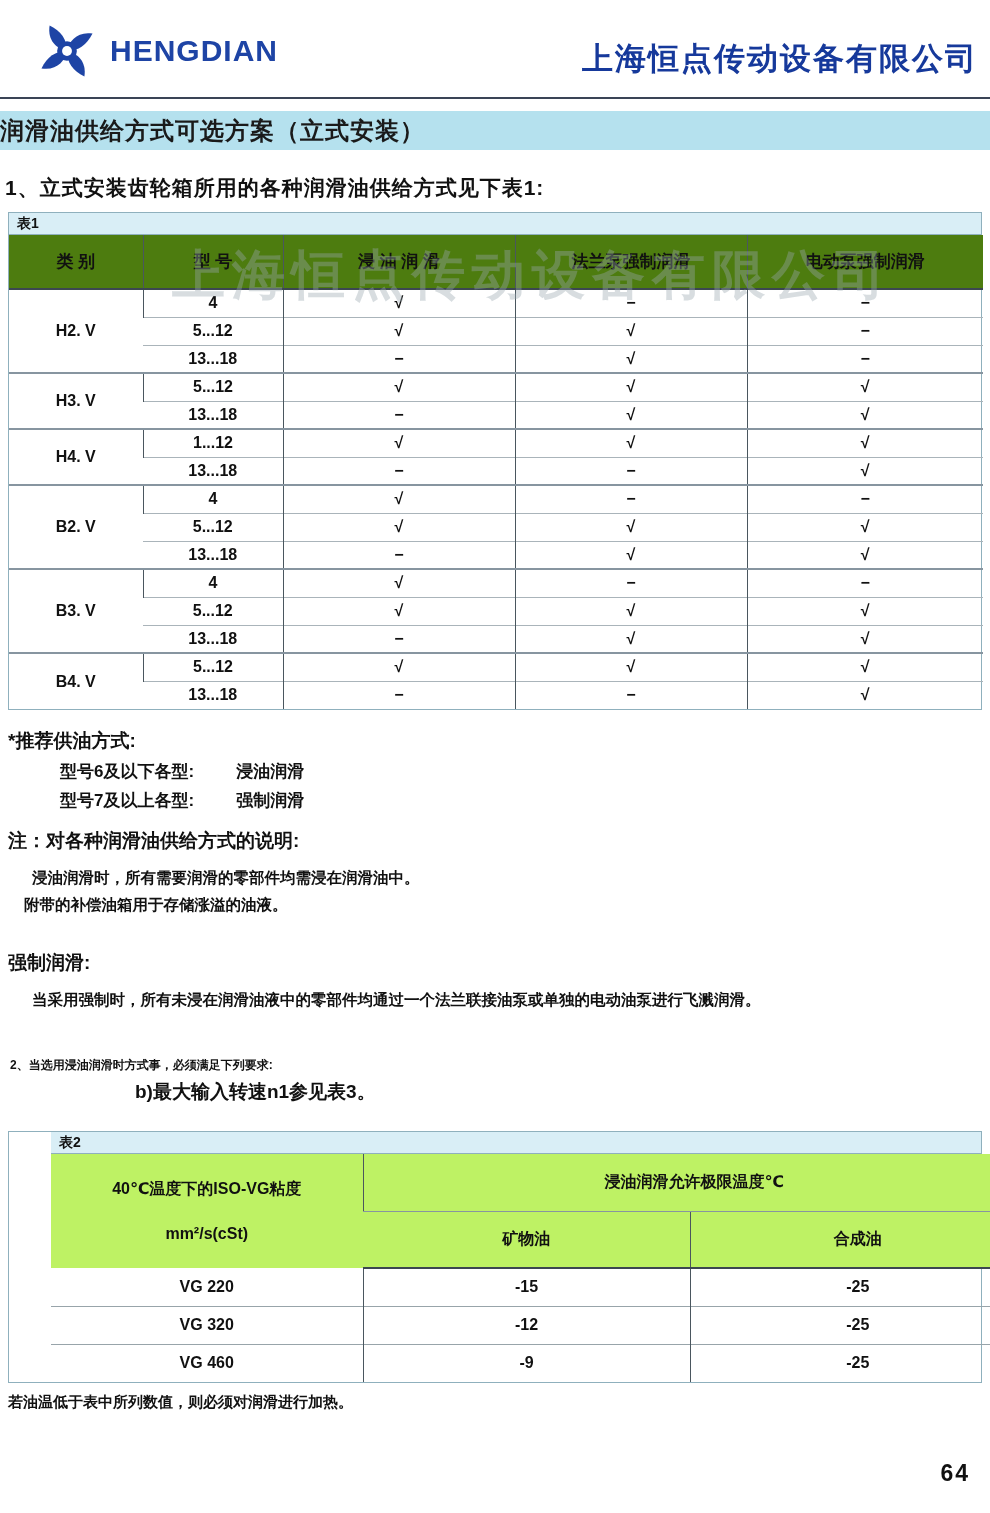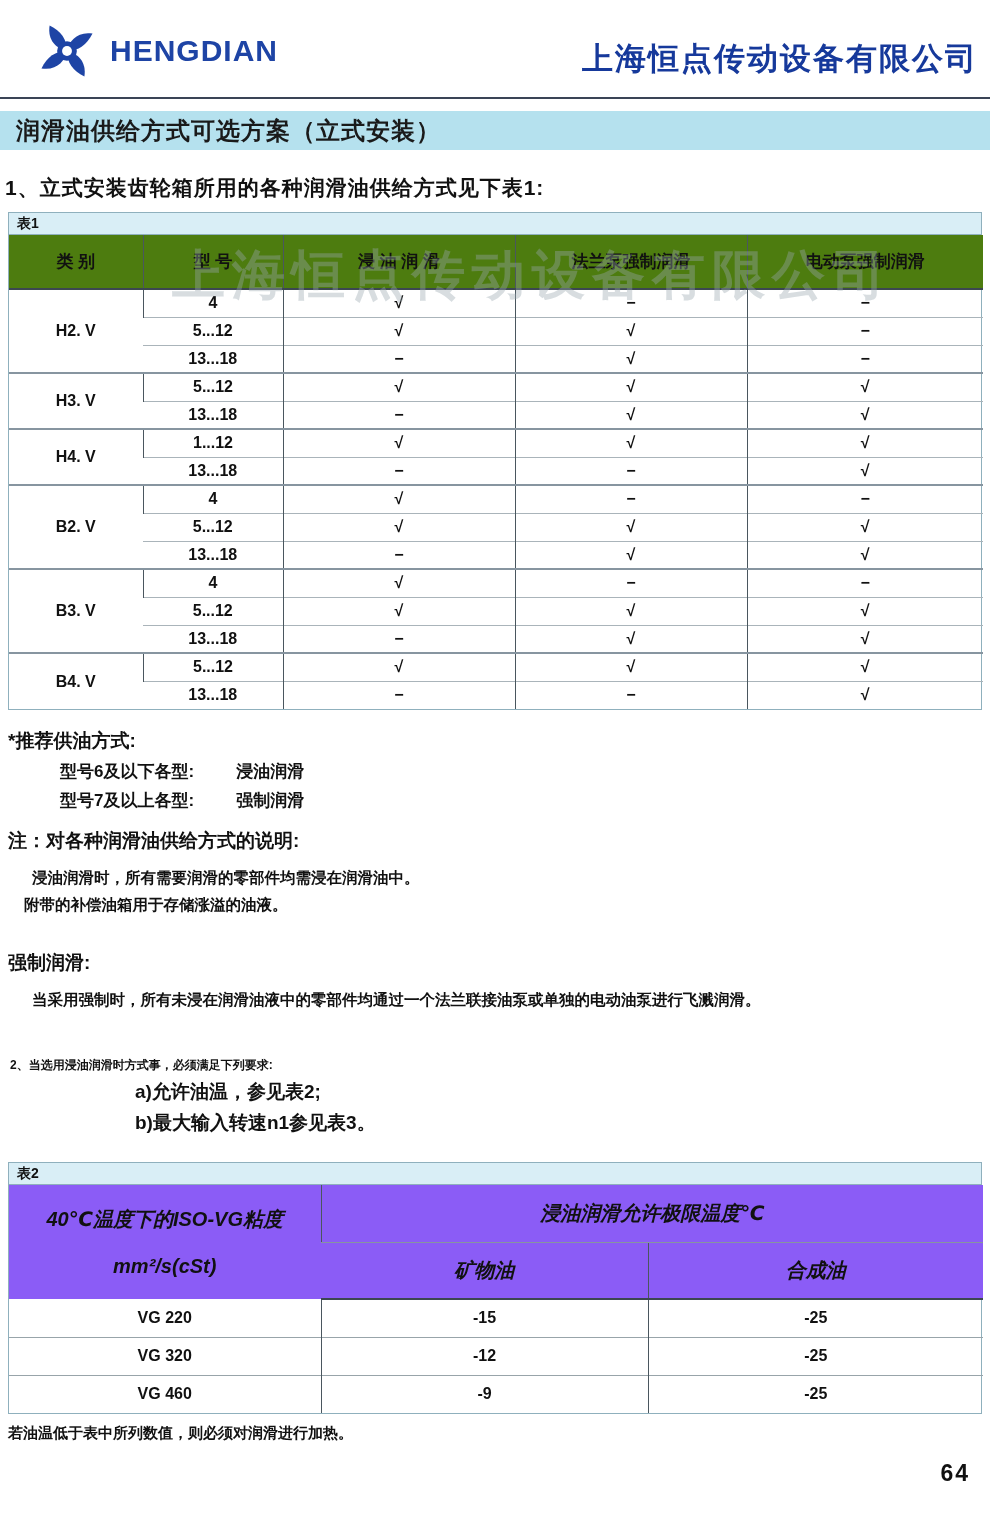--- a/index.html
+++ b/index.html
@@ -16,21 +16,21 @@
   .logo-text { margin-left:14px; font-size:30px; font-weight:bold; color:#1e44a5; letter-spacing:1px;text-align:center; }
   .company-name {
     position:absolute; right:12px; top:38px;
     font-family:"Liberation Serif","DejaVu Serif",serif;
     font-size:31px; font-weight:bold; color:#16399b; letter-spacing:2px;
   }
   
   .title-band {
     margin-top:12px; height:39px; background:#b5e1ee;
     font-size:24px; font-weight:bold; color:#1a1a1a;
-    line-height:39px; padding-left:16px; letter-spacing:1px;
+    line-height:39px; letter-spacing:1px;
   }
   .intro-line { margin:24px 0 10px 5px; font-size:21px; font-weight:bold; letter-spacing:1px; }
   
   .table-wrap { margin:8px 8px 0 8px; border:1px solid #8fb0bd; }
   .tbl-band {
     height:22px; background:#d9eef6; border-bottom:1px solid #8fb0bd;
     font-size:14px; font-weight:bold; padding:2px 0 0 8px;
   }
   table { width:100%; border-collapse:collapse; table-layout:fixed; }
   th, td { text-align:center; vertical-align:middle; font-weight:bold; }
@@ -55,22 +55,22 @@
   .note-heading { margin:16px 0 0 8px; font-size:19px; font-weight:bold; }
   .sub-heading { font-size:19px; font-weight:bold; margin-left:8px; }
   .imm-head { margin-top:42px; }
   .force-head { margin-top:34px; }
   .body-line { margin:4px 0 0 24px; font-size:15.5px; font-weight:bold; line-height:23px; }
   .first-body { margin-top:12px;margin-left:32px; }
   .section2-title { margin:46px 0 0 10px; font-size:12px; font-weight:bold; }
   .section2-item { margin:4px 0 0 135px; font-size:19px; font-weight:bold; line-height:27px; }
   .section2-item:first-of-type { margin-top:16px; }
   
-  .t2-wrap { margin-top:26px; }
-  .t2 th { background:#8b5cf6; font-size:20px;font-style:italic; }
+  .t2-wrap { margin-top:26px;padding-left:42px; }
+  .t2 th { background:#bef264; font-size:16px; }
   .t2 th.left-hdr { height:114px; }
   .left-hdr-inner { display:flex; flex-direction:column; justify-content:space-evenly; height:114px; }
   .t2 th.span-hdr { height:57px; border-bottom:1px solid #8795a0; }
   .t2 tr.sub-row th { height:57px; border-bottom:2px solid #3c4750; }
   .t2 tbody td { height:38px; font-size:16px; }
   .t2 tbody tr + tr td { border-top:1px solid #98a4aa; }
   
   .footer-note { margin:8px 0 0 8px; font-size:15px; font-weight:bold; line-height:22px; }
   .footer-note:first-of-type { margin-top:10px; }
   .page-number { position:absolute; right:20px; bottom:26px; font-size:23px; font-weight:bold; letter-spacing:2px; }
@@ -232,21 +232,20 @@
   </div>
   <div class="note-heading">注：对各种润滑油供给方式的说明:</div>
 
   <div class="body-line first-body">浸油润滑时，所有需要润滑的零部件均需浸在润滑油中。</div>
   <div class="body-line">附带的补偿油箱用于存储涨溢的油液。</div>
 
   <div class="sub-heading force-head">强制润滑:</div>
   <div class="body-line first-body">当采用强制时，所有未浸在润滑油液中的零部件均通过一个法兰联接油泵或单独的电动油泵进行飞溅润滑。</div>
 
   <div class="section2-title">2、当选用浸油润滑时方式事，必须满足下列要求:</div>
-  <div class="section2-item">a)允许油温，参见表2;</div>
   <div class="section2-item">b)最大输入转速n1参见表3。</div>
 
   <div class="table-wrap t2-wrap">
     <div class="tbl-band">表2</div>
     <table class="t2">
       <colgroup>
         <col style="width:312px">
           <col style="width:327px">
           <col style="width:335px">
       </colgroup>

